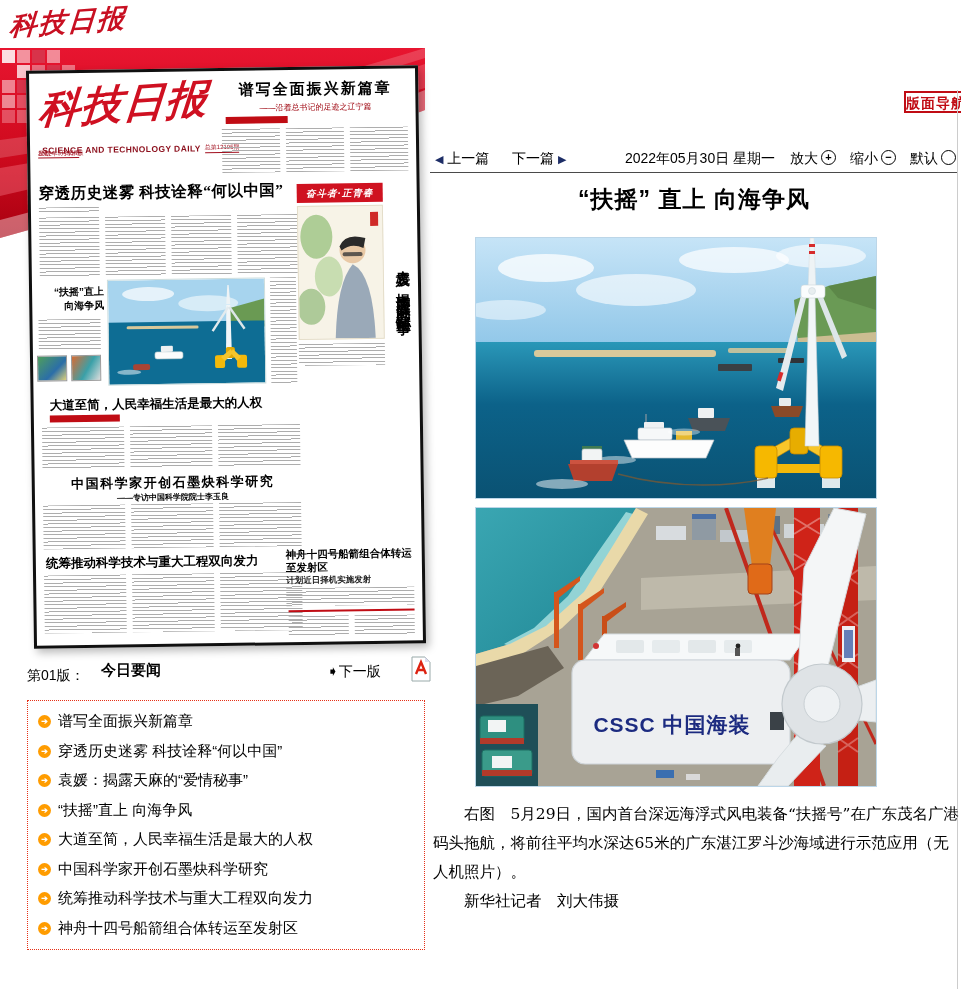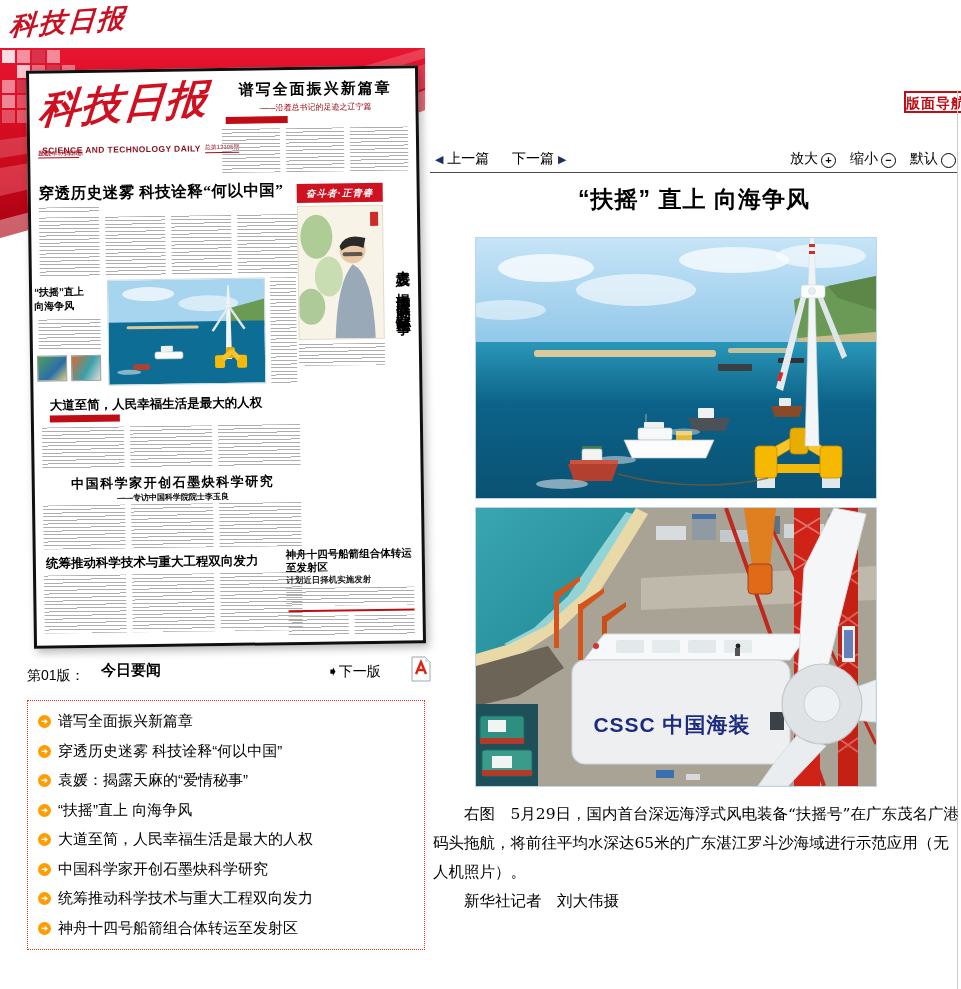--- a/index.html
+++ b/index.html
@@ -33,21 +33,21 @@
   .t-issue{font-size:6px;color:#a20f1e;white-space:nowrap;border-bottom:1px solid #a20f1e;}
   .t-h1{left:192px;top:10px;width:188px;text-align:center;font-weight:bold;font-size:15px;
     letter-spacing:2px;font-family:"Liberation Serif",serif;white-space:nowrap;}
   .t-h1sub{left:192px;top:32px;width:188px;text-align:center;font-size:8px;color:#a00a14;white-space:nowrap;}
   .t-redtag{background:#c00c14;}
   .sim{background:repeating-linear-gradient(#adadad 0 1px,transparent 1px 3.6px);}
   .simcols{display:flex;gap:6px;position:absolute;}
   .simcols>i{position:static;display:block;flex:1;}
   .t-h2{left:8px;top:110px;width:268px;font-weight:bold;font-size:15.5px;letter-spacing:.5px;
     font-family:"Liberation Serif",serif;white-space:nowrap;}
-  .t-h3{left:2px;top:212px;width:70px;text-align:left;font-weight:bold;font-size:10px;line-height:14px;}
+  .t-h3{left:2px;top:212px;width:70px;text-align:right;font-weight:bold;font-size:10px;line-height:14px;}
   .t-h4{left:16px;top:324px;width:260px;font-weight:bold;font-size:12.5px;white-space:nowrap;}
   .t-h5{left:8px;top:402px;width:260px;text-align:center;font-weight:bold;font-size:13px;
     letter-spacing:1.5px;white-space:nowrap;font-family:"Liberation Serif",serif;}
   .t-h5sub{left:8px;top:420px;width:260px;text-align:center;font-size:8px;font-weight:bold;white-space:nowrap;}
   .t-h6{left:10px;top:482px;width:260px;font-weight:bold;font-size:12.5px;white-space:nowrap;}
   .t-h7{left:250px;top:478px;width:128px;font-weight:bold;font-size:10.5px;line-height:13px;}
   .t-h7sub{left:250px;top:505px;width:128px;font-weight:bold;font-size:8.5px;color:#222;}
   .t-series{left:266px;top:114px;width:86px;height:19px;background:#cf1220;color:#fff;
     font-size:9.5px;font-weight:bold;text-align:center;line-height:19px;letter-spacing:1px;
     font-family:"DejaVu Serif",serif;font-style:italic;}
@@ -73,21 +73,21 @@
   .layout-nav-btn{
     position:absolute;left:904px;top:91px;width:89px;height:22px;border:2px solid #c00c14;
     color:#c00c14;font-size:14px;font-weight:bold;text-align:left;line-height:20px;
     background:#fff;box-sizing:border-box;cursor:pointer;letter-spacing:1px;
   }
   .nav-row{position:absolute;left:430px;top:148px;width:528px;height:22px;font-size:14px;}
   .nav-prev{position:absolute;left:5px;top:2px;cursor:pointer;white-space:nowrap;}
   .nav-next{position:absolute;left:82px;top:2px;cursor:pointer;white-space:nowrap;}
   .nav-date{position:absolute;left:150px;top:2px;width:240px;text-align:center;white-space:nowrap;}
   .nav-zoom{position:absolute;right:2px;top:2px;display:flex;gap:14px;align-items:center;}
-  .zoom-item{display:flex;align-items:flex-end;gap:3px;cursor:pointer;white-space:nowrap;}
+  .zoom-item{display:flex;align-items:flex-start;gap:3px;cursor:pointer;white-space:nowrap;}
   .zoom-circle{display:inline-block;width:13px;height:13px;border:1.5px solid #000;border-radius:50%;
     font-size:11px;line-height:12px;text-align:center;font-weight:bold;box-sizing:content-box;}
   .tri{font-size:11px;color:#1d2d66;}
   .nav-sep{position:absolute;left:430px;top:172px;width:528px;height:1px;background:#4a4a4a;}
   .col-edge{position:absolute;left:957px;top:90px;width:1px;height:899px;background:#ccc;}
   .article-title{
     position:absolute;left:430px;top:184px;width:528px;text-align:center;
     font-size:23px;font-weight:bold;letter-spacing:1px;
   }
   .photo{position:absolute;left:475px;border:1px solid #bcd6e8;background:#dfeefb;}
@@ -295,20 +295,21 @@
       <span class="bullet">➔</span>
       <span>神舟十四号船箭组合体转运至发射区</span>
     </div>
 </div>
 
 <div class="layout-nav-btn">版面导航</div>
 
 <div class="nav-row">
   <span class="nav-prev"><span class="tri">◀</span> <span>上一篇</span></span>
   <span class="nav-next"><span>下一篇</span> <span class="tri">▶</span></span>
+  <span class="nav-date">2022年05月30日 星期一</span>
   <span class="nav-zoom">
     <span class="zoom-item">
         <span>放大</span>
         <span class="zoom-circle">+</span>
       </span>
     <span class="zoom-item">
         <span>缩小</span>
         <span class="zoom-circle">−</span>
       </span>
     <span class="zoom-item">

